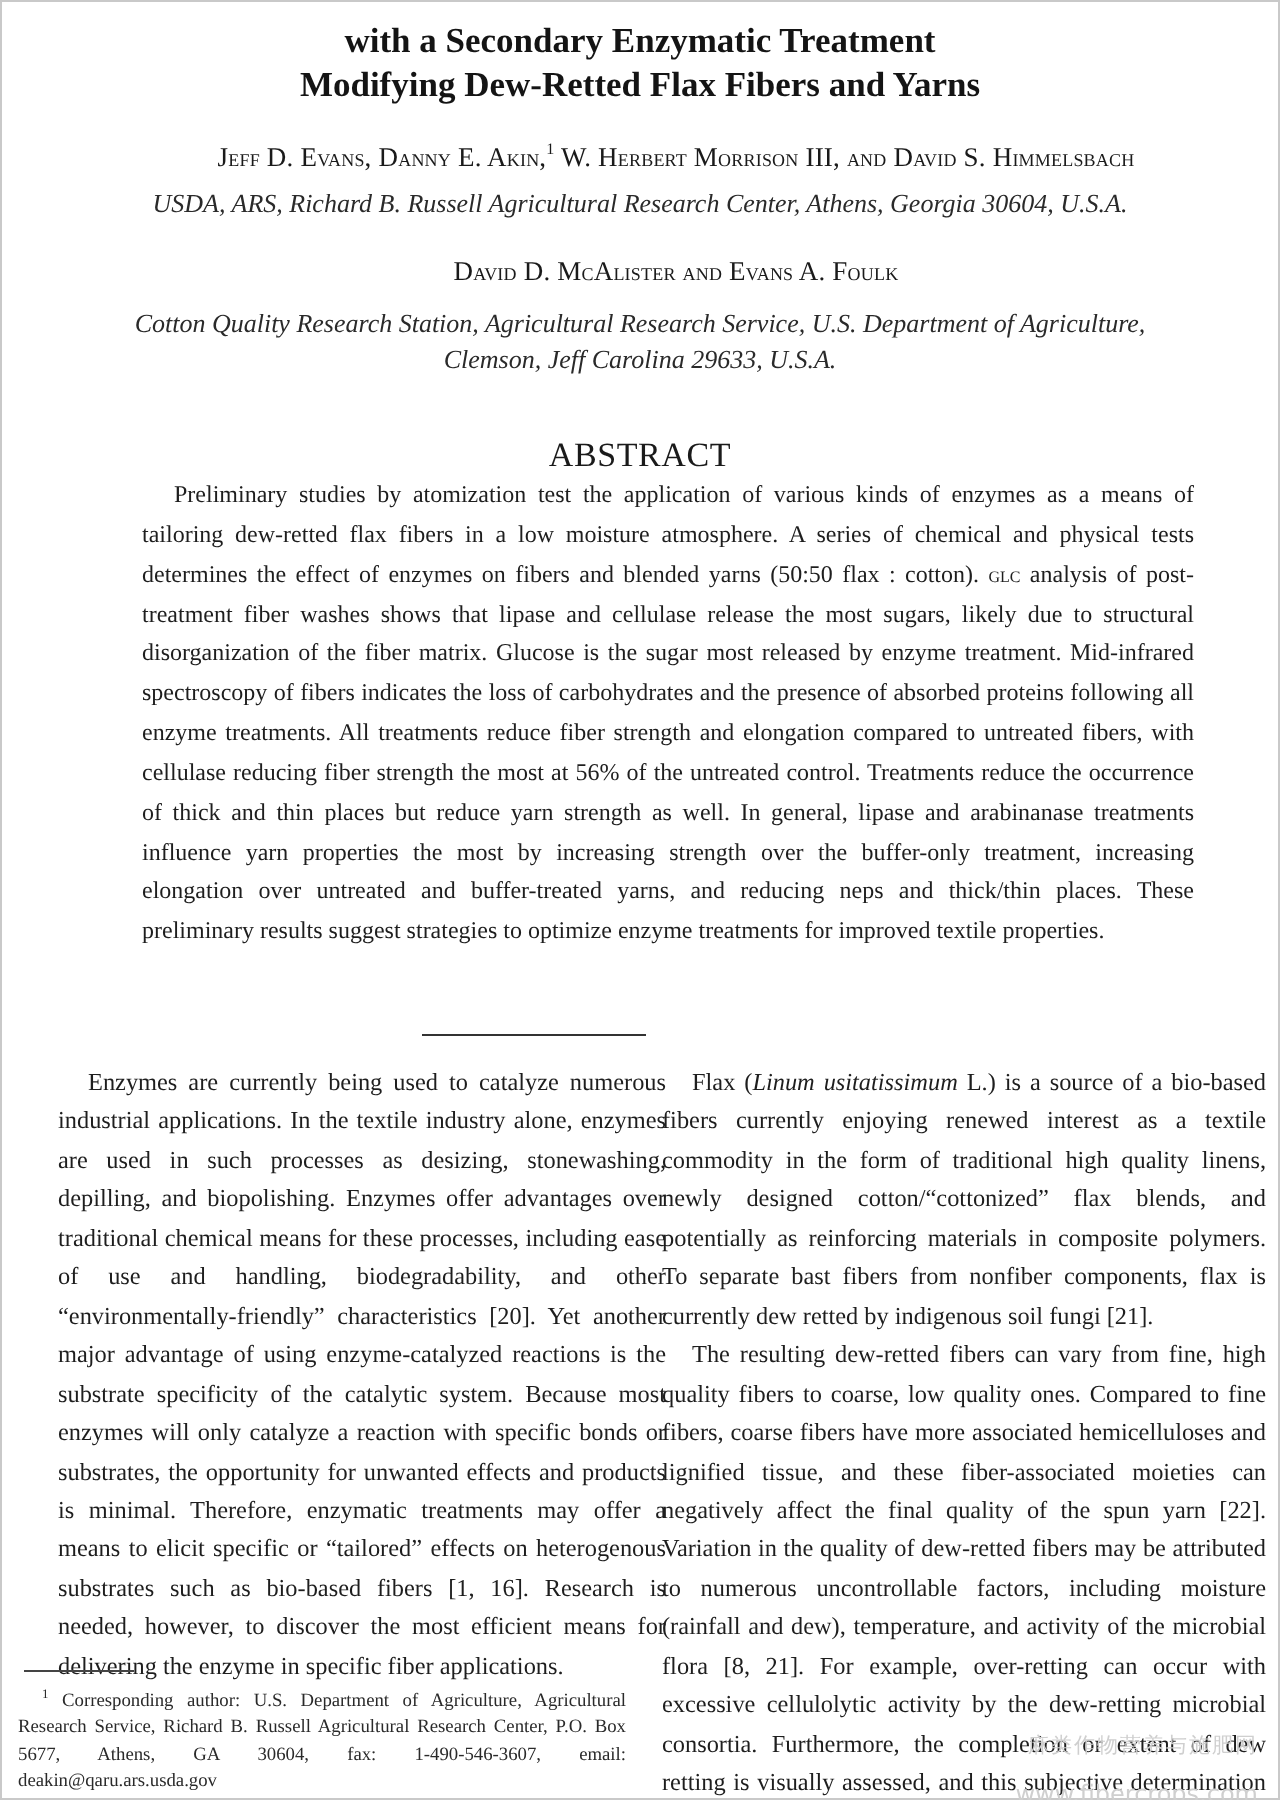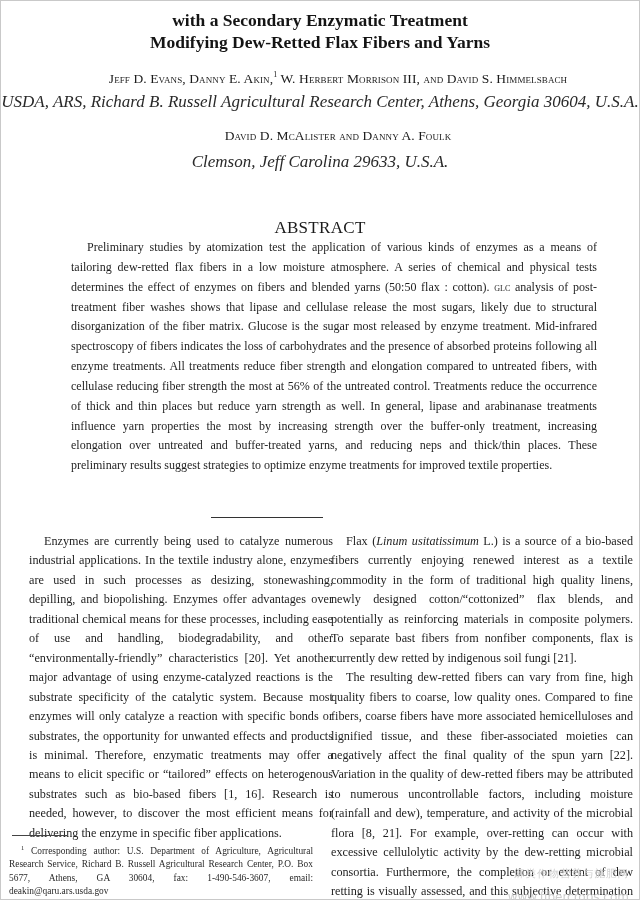--- a/index.html
+++ b/index.html
@@ -23,21 +23,21 @@
       position: absolute; left: 0; right: 0;
       text-align: center; font-size: 13.5px;
       font-variant: small-caps; letter-spacing: 0.1px;
       white-space: nowrap;
       color: #1a1a1a;
       margin-left: 36px;
     }
     .authors sup { font-size: 8px; font-variant: normal; vertical-align: 6px; }
     .affil {
       position: absolute; left: 0; right: 0;
-      text-align: center; font-style: italic; font-size: 17px; line-height: 18px;
+      text-align: center; font-style: italic; font-size: 13px; line-height: 18px;
       color: #2a2a2a;
     }
     .affil div { white-space: nowrap; }
     .abstract-heading {
       position: absolute; left: 0; right: 0; top: 217px;
       text-align: center; font-size: 17px; letter-spacing: 0.3px;
       color: #1a1a1a;
     }
     .abstract-body {
       position: absolute; left: 70px; width: 526px; top: 237px;
@@ -90,24 +90,25 @@
     <div>Modifying Dew-Retted Flax Fibers and Yarns</div>
   </div>
 
   <div class="authors" style="top:69px;"><span>Jeff D. Evans, Danny E. Akin,</span><sup>1</sup><span> W. Herbert Morrison III, and David S. Himmelsbach</span></div>
 
   <div class="affil" style="top:92px;">
     <div>USDA, ARS, Richard B. Russell Agricultural Research Center, Athens, Georgia 30604, U.S.A.</div>
   </div>
 
   <div class="authors" style="top:127px;">
-    <span>David D. McAlister and Danny A. Foulk</span>
+    <span>David D. McAlister and Evans A. Foulk</span>
   </div>
 
   <div class="affil" style="top:152px;">
+    <div>Cotton Quality Research Station, Agricultural Research Service, U.S. Department of Agriculture,</div>
     <div>Clemson, Jeff Carolina 29633, U.S.A.</div>
   </div>
 
   <div class="abstract-heading">ABSTRACT</div>
 
   <div class="abstract-body"><span>Preliminary studies by atomization test the application of various kinds of enzymes as a means of tailoring dew-retted flax fibers in a low moisture atmosphere. A series of chemical and physical tests determines the effect of enzymes on fibers and blended yarns (50:50 flax : cotton). </span><span class="sc">glc</span><span> analysis of post-treatment fiber washes shows that lipase and cellulase release the most sugars, likely due to structural disorganization of the fiber matrix. Glucose is the sugar most released by enzyme treatment. Mid-infrared spectroscopy of fibers indicates the loss of carbohydrates and the presence of absorbed proteins following all enzyme treatments. All treatments reduce fiber strength and elongation compared to untreated fibers, with cellulase reducing fiber strength the most at 56% of the untreated control. Treatments reduce the occurrence of thick and thin places but reduce yarn strength as well. In general, lipase and arabinanase treatments influence yarn properties the most by increasing strength over the buffer-only treatment, increasing elongation over untreated and buffer-treated yarns, and reducing neps and thick/thin places. These preliminary results suggest strategies to optimize enzyme treatments for improved textile properties.</span></div>
 
   <div class="divider"></div>
 
   <div class="col col-left">

